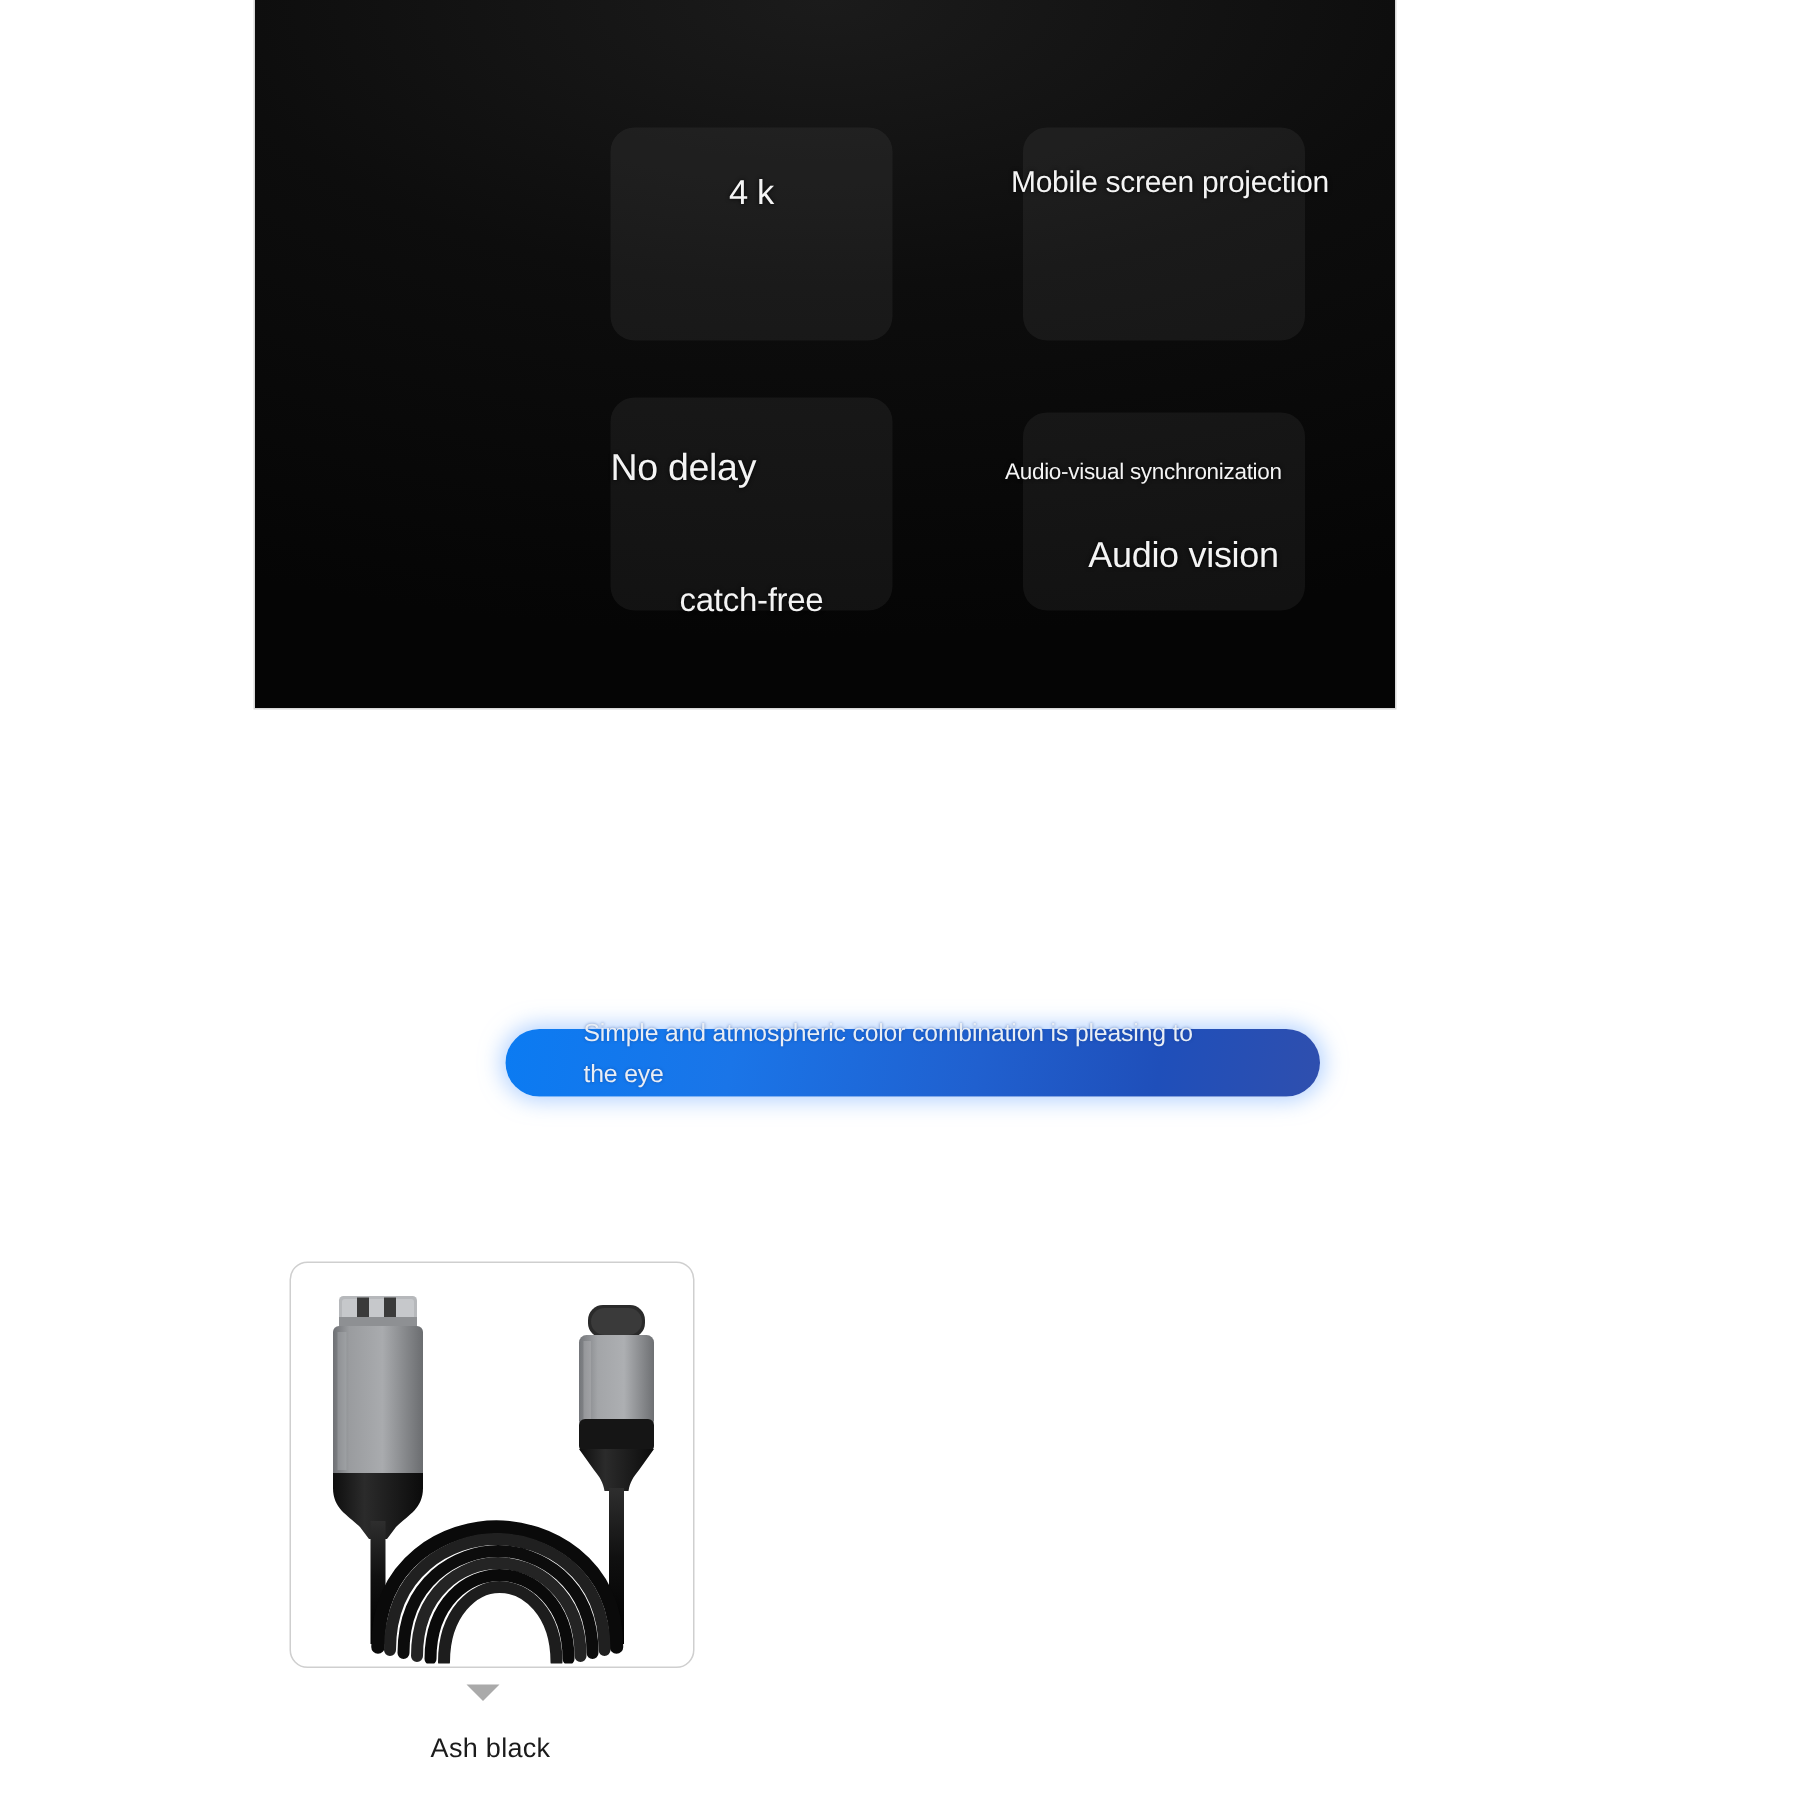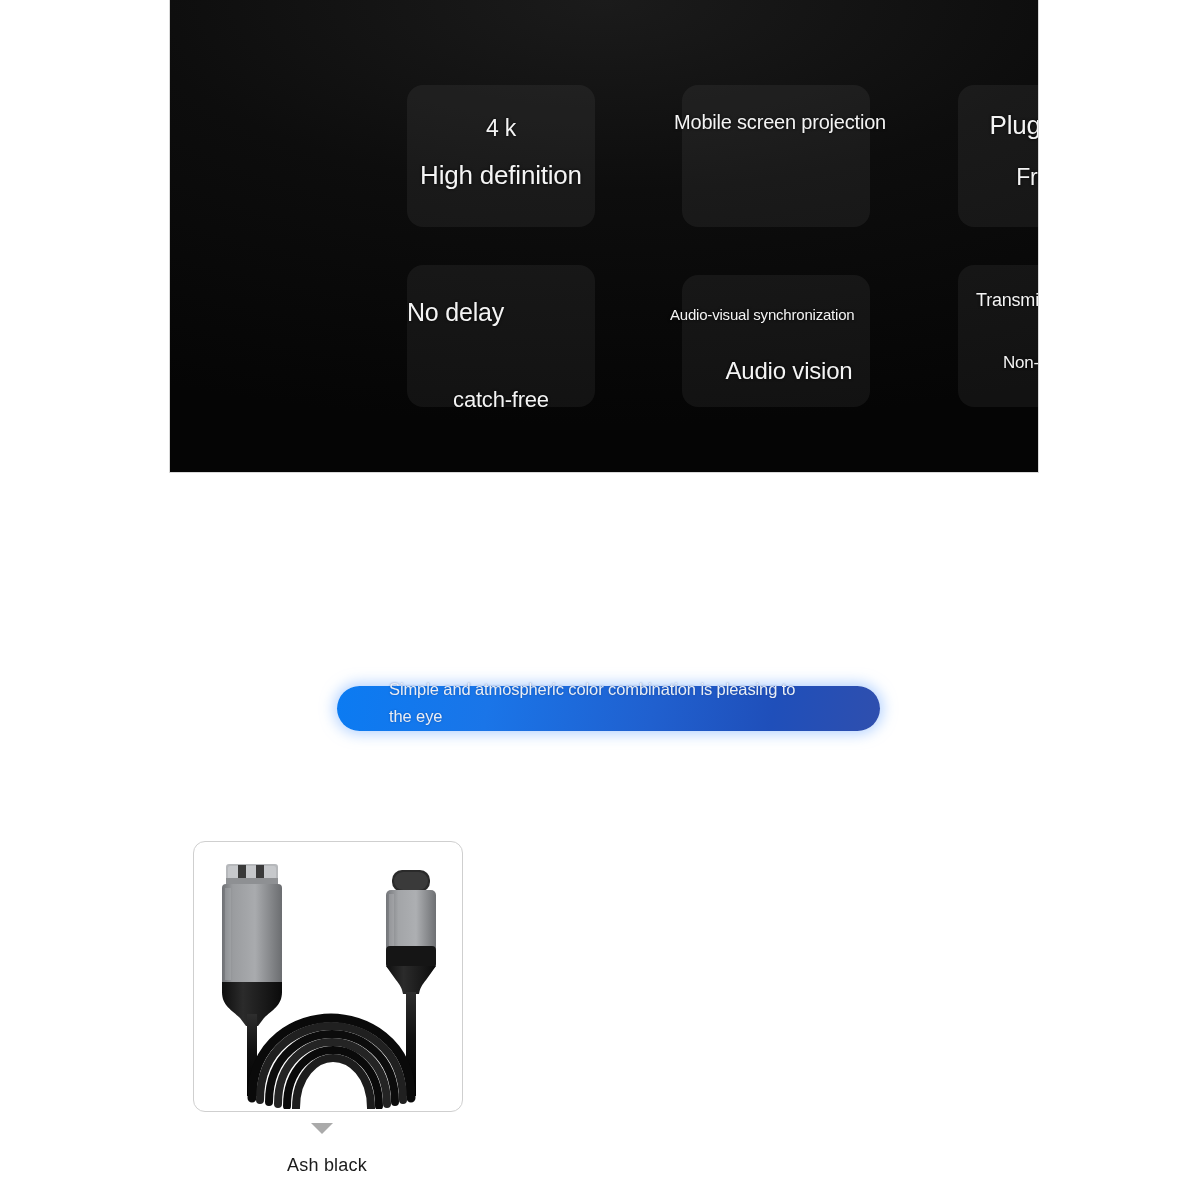--- a/index.html
+++ b/index.html
@@ -14,27 +14,28 @@
     overflow: hidden;
     font-family: "Liberation Sans", sans-serif;
     -webkit-font-smoothing: antialiased;
   }
 
   
   #feature-panel {
     position: absolute;
     left: 170px;
     top: 0px;
-    width: 868px;
+    width: 732px;
     height: 472px;
     background:
       radial-gradient(ellipse 120% 90% at 50% 0%, #1b1b1b 0%, #0d0d0d 45%, #050505 100%),
       #070707;
     box-shadow: 0 0 0 1px #d8d8d8;
     overflow: hidden;
+    padding-left: 28px;
   }
   #feature-grid {
     position: absolute;
     left: 0; top: 0; right: 0; bottom: 0;
   }
   .feat-cell {
     position: absolute;
     border-radius: 16px;
     background: rgba(255,255,255,0.055);
   }
@@ -140,21 +141,20 @@
   <div id="feature-grid">
 
     <div class="feat-cell c1"></div>
     <div class="feat-cell c2"></div>
     <div class="feat-cell c3"></div>
     <div class="feat-cell c4"></div>
     <div class="feat-cell c5"></div>
     <div class="feat-cell c6"></div>
 
     <div class="feat-text t1a">4 k</div>
-    <div class="feat-text t1b">High definition</div>
 
     <div class="feat-text t2a">Mobile screen projection</div>
 
     <div class="feat-text t3a">Plug and play</div>
     <div class="feat-text t3b">Free drive</div>
 
     <div class="feat-text t4a">No delay</div>
     <div class="feat-text t4b">catch-free</div>
 
     <div class="feat-text t5a">Audio-visual synchronization</div>

